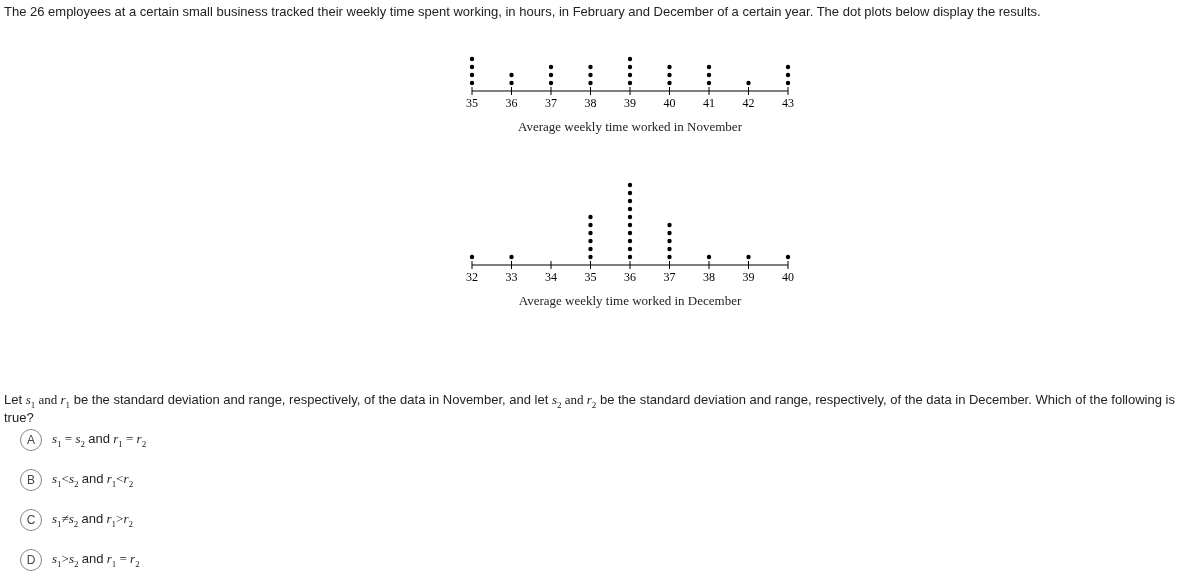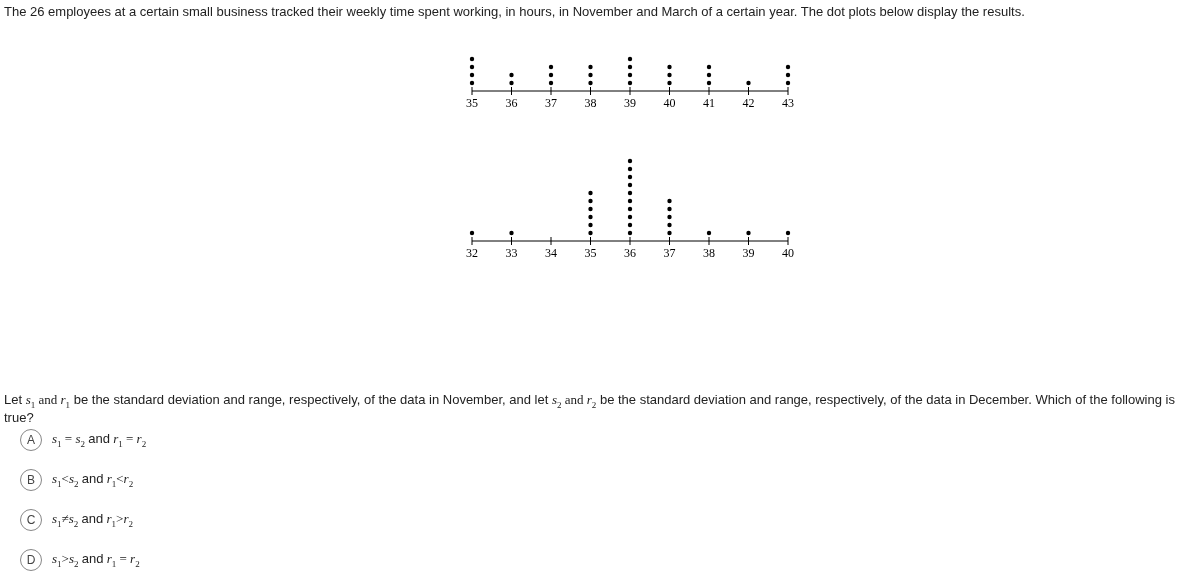--- a/index.html
+++ b/index.html
@@ -14,21 +14,21 @@
     .choice { display:flex; align-items:center; height:24px; margin-bottom:16px; cursor:pointer; }
     .circ { width:22px; height:22px; border:1px solid #888; border-radius:50%; display:flex; align-items:center; justify-content:center; font-size:12px; color:#444; font-family: Arial, sans-serif; margin-right:10px; flex-shrink:0; }
     .expr { font-family:'Times New Roman', Times, serif; font-size:13px; }
     .expr .and { font-family:Arial, sans-serif; font-size:13px; }
     .expr i { font-style:italic; }
     sub { font-size:9px; vertical-align:sub; }
   </style>
 </head>
 <body>
 
-<div class="intro">The 26 employees at a certain small business tracked their weekly time spent working, in hours, in November and March of a certain year. The dot plots below display the results.</div>
+<div class="intro">The 26 employees at a certain small business tracked their weekly time spent working, in hours, in February and December of a certain year. The dot plots below display the results.</div>
 
 <div class="plots">
   <div class="plot-wrap">
     <svg class="plot-svg" id="svg-nov" width="340" height="70">
         <line x1="12" y1="50" x2="328" y2="50" stroke="#000" stroke-width="1"></line>
         <line x1="12" y1="46" x2="12" y2="54" stroke="#000" stroke-width="1"></line>
         <text x="12" y="66" text-anchor="middle" font-family="Times New Roman,serif" font-size="12">35</text>
         <circle cx="12" cy="42" r="2.2" fill="#000"></circle>
         <circle cx="12" cy="34" r="2.2" fill="#000"></circle>
         <circle cx="12" cy="26" r="2.2" fill="#000"></circle>
@@ -65,20 +65,21 @@
         <circle cx="249" cy="26" r="2.2" fill="#000"></circle>
         <line x1="288.5" y1="46" x2="288.5" y2="54" stroke="#000" stroke-width="1"></line>
         <text x="288.5" y="66" text-anchor="middle" font-family="Times New Roman,serif" font-size="12">42</text>
         <circle cx="288.5" cy="42" r="2.2" fill="#000"></circle>
         <line x1="328" y1="46" x2="328" y2="54" stroke="#000" stroke-width="1"></line>
         <text x="328" y="66" text-anchor="middle" font-family="Times New Roman,serif" font-size="12">43</text>
         <circle cx="328" cy="42" r="2.2" fill="#000"></circle>
         <circle cx="328" cy="34" r="2.2" fill="#000"></circle>
         <circle cx="328" cy="26" r="2.2" fill="#000"></circle>
       </svg>
+    <div class="caption">Average weekly time worked in November</div>
   </div>
   <div class="plot-wrap">
     <svg class="plot-svg" id="svg-dec" width="340" height="120">
         <line x1="12" y1="100" x2="328" y2="100" stroke="#000" stroke-width="1"></line>
         <line x1="12" y1="96" x2="12" y2="104" stroke="#000" stroke-width="1"></line>
         <text x="12" y="116" text-anchor="middle" font-family="Times New Roman,serif" font-size="12">32</text>
         <circle cx="12" cy="92" r="2.2" fill="#000"></circle>
         <line x1="51.5" y1="96" x2="51.5" y2="104" stroke="#000" stroke-width="1"></line>
         <text x="51.5" y="116" text-anchor="middle" font-family="Times New Roman,serif" font-size="12">33</text>
         <circle cx="51.5" cy="92" r="2.2" fill="#000"></circle>
@@ -114,20 +115,21 @@
         <line x1="249" y1="96" x2="249" y2="104" stroke="#000" stroke-width="1"></line>
         <text x="249" y="116" text-anchor="middle" font-family="Times New Roman,serif" font-size="12">38</text>
         <circle cx="249" cy="92" r="2.2" fill="#000"></circle>
         <line x1="288.5" y1="96" x2="288.5" y2="104" stroke="#000" stroke-width="1"></line>
         <text x="288.5" y="116" text-anchor="middle" font-family="Times New Roman,serif" font-size="12">39</text>
         <circle cx="288.5" cy="92" r="2.2" fill="#000"></circle>
         <line x1="328" y1="96" x2="328" y2="104" stroke="#000" stroke-width="1"></line>
         <text x="328" y="116" text-anchor="middle" font-family="Times New Roman,serif" font-size="12">40</text>
         <circle cx="328" cy="92" r="2.2" fill="#000"></circle>
       </svg>
+    <div class="caption">Average weekly time worked in December</div>
   </div>
 </div>
 
 <div class="question">
   <span>Let </span><span class="expr"><i>s</i><sub>1</sub> and <i>r</i><sub>1</sub></span><span> be the standard deviation and range, respectively, of the data in November, and let </span><span class="expr"><i>s</i><sub>2</sub> and <i>r</i><sub>2</sub></span><span> be the standard deviation and range, respectively, of the data in December. Which of the following is true?</span>
 </div>
 
 <div class="choices">
   <div class="choice">
     <div class="circ">A</div>

